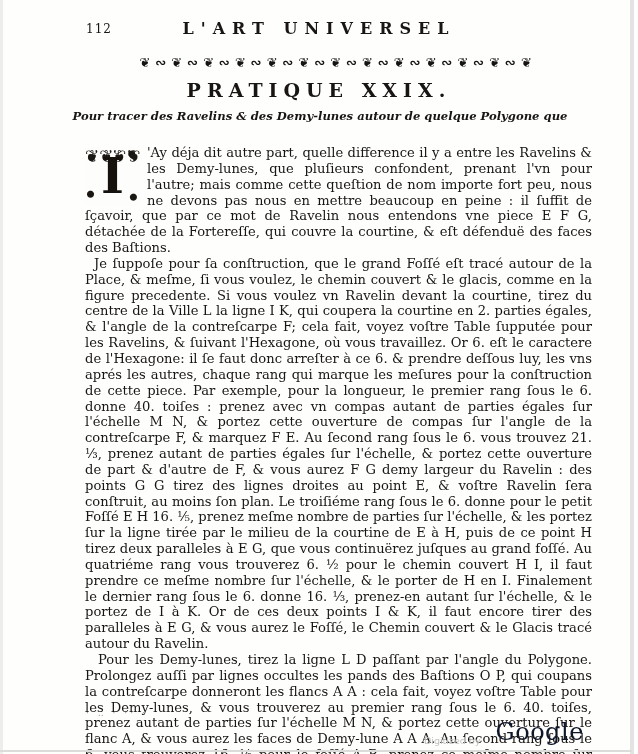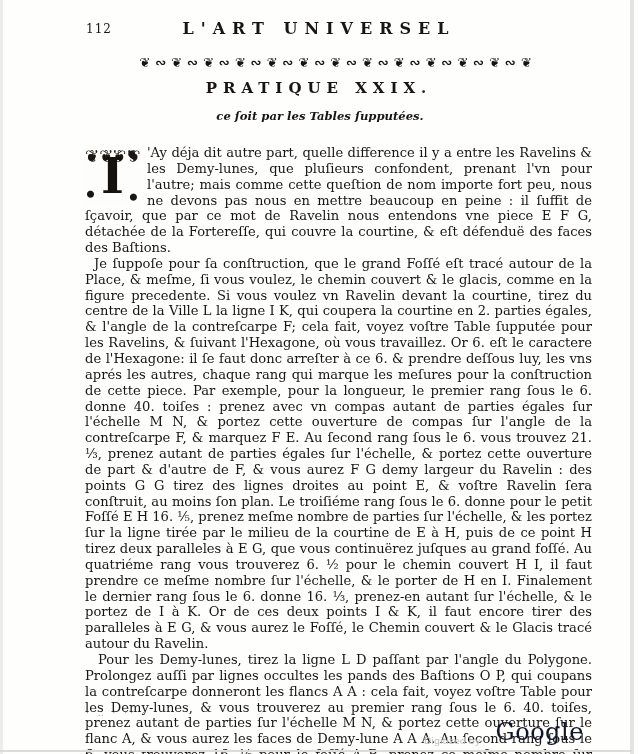--- a/index.html
+++ b/index.html
@@ -29,21 +29,21 @@
     letter-spacing: 7px; white-space: nowrap;
   }
   .ornament-band {
     position: absolute; left: 88px; top: 55px; width: 500px;
     text-align: center; font-size: 13px; letter-spacing: 5px;
     color: #161310; white-space: nowrap; overflow: hidden;
     font-family: "DejaVu Sans", sans-serif; font-weight: bold;
   }
   .practice-heading {
     position: absolute; left: 0; top: 79px; width: 638px;
-    text-align: center; font-size: 15px; letter-spacing: 6px;
+    text-align: center; font-size: 19px; letter-spacing: 6px;
     font-weight: 600;
   }
   .subtitle {
     position: absolute; left: 70px; top: 110px; width: 500px;
     text-align: center; font-style: italic; font-weight: 600;
     font-size: 11.6px; line-height: 13.5px;
   }
 
   
   .body-text {
@@ -108,21 +108,21 @@
 <body>
 
 <div class="page">
 
   <div class="page-number">112</div>
   <div class="running-title">L'ART UNIVERSEL</div>
   <div class="ornament-band">❦∾❦∾❦∾❦∾❦∾❦∾❦∾❦∾❦∾❦∾❦∾❦∾❦</div>
   <div class="practice-heading">PRATIQUE XXIX.</div>
 
   <div class="subtitle">
-    <div>ce ſoit par les Tables ſupputées.</div>
+    <div>Pour tracer des Ravelins &amp; des Demy-lunes autour de quelque Polygone que</div>
   </div>
 
   <div class="body-text">
     <p>
       <span class="dropcap">
         <span class="leaf left">❦❦</span>
         <span class="leaf right">❦❦</span>
         <span class="initial">I</span>
       </span><span>'Ay déja dit autre part, quelle difference il y a entre les Ravelins &amp; les Demy-lunes, que pluſieurs confondent, prenant l'vn pour l'autre; mais comme cette queſtion de nom importe fort peu, nous ne devons pas nous en mettre beaucoup en peine : il ſuffit de ſçavoir, que par ce mot de Ravelin nous entendons vne piece E F G, détachée de la Fortereſſe, qui couvre la courtine, &amp; eſt défenduë des faces des Baſtions.</span>
     </p>

